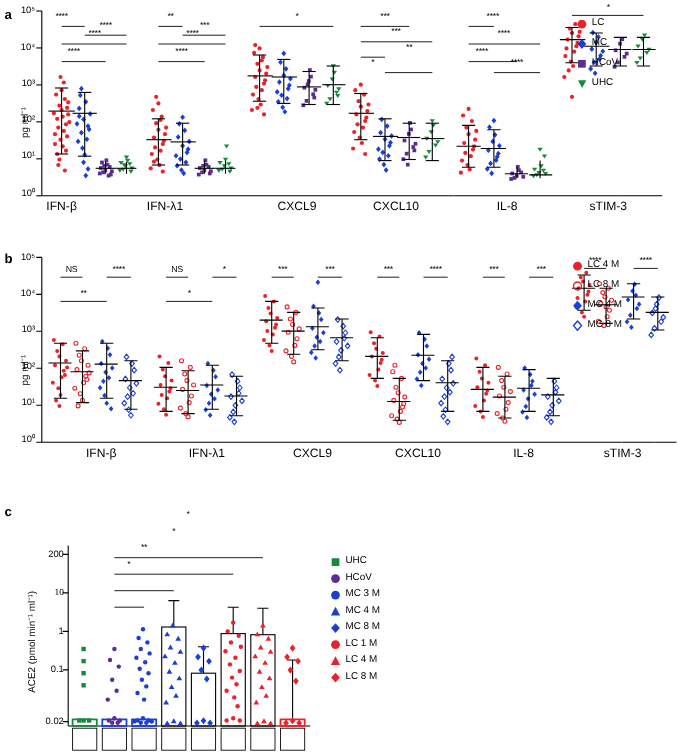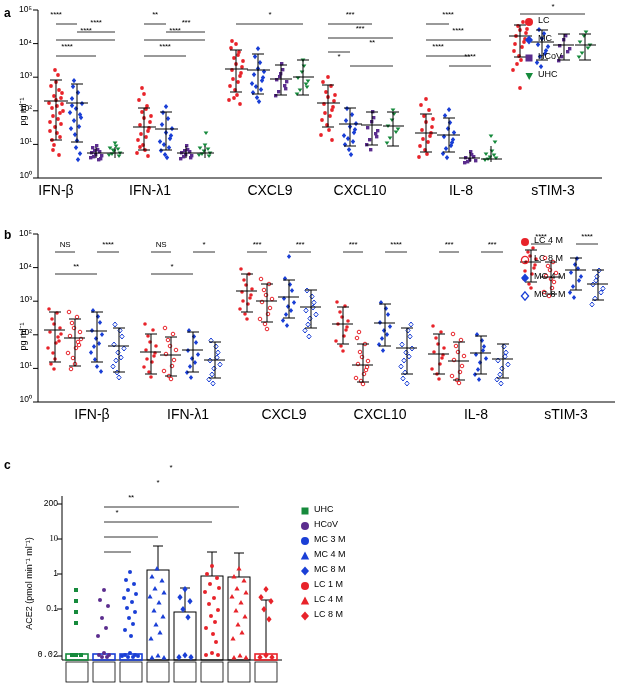--- a/index.html
+++ b/index.html
@@ -30,21 +30,21 @@
   }
   .tick-label {
     position: absolute;
     font-size: 8.5px;
     color: #000;
     text-align: right;
     white-space: nowrap;
   }
   .cat-label {
     position: absolute;
-    font-size: 14px;
+    font-size: 11px;
     color: #000;
     text-align: center;
     white-space: nowrap;
   }
   .sig-label {
     position: absolute;
     font-size: 8px;
     color: #000;
     text-align: center;
     white-space: nowrap;
@@ -1202,21 +1202,21 @@
   </div>
 
   <div class="panel-letter" style="left:4px; top:458px;">c</div>
 
   <div class="axis-label-y" style="left:-62px; top:577px; width:180px; text-align:center; transform:rotate(-90deg);">ACE2 (pmol min⁻¹ ml⁻¹)</div>
 
   <div class="tick-label" style="left:28px; top:498px; width:30px;">200</div>
   <div class="tick-label" style="left:28px; top:533px; width:30px;font-family:Liberation Serif, serif;">10</div>
   <div class="tick-label" style="left:28px; top:568px; width:30px;">1</div>
   <div class="tick-label" style="left:28px; top:603px; width:30px;">0.1</div>
-  <div class="tick-label" style="left:28px; top:650px; width:30px;font-family:Liberation Mono, monospace;">0.02</div>
+  <div class="tick-label" style="left:28px; top:650px; width:30px;">0.02</div>
 
   <svg class="panel" style="left:0px; top:460px;" width="320" height="225">
 
     <line class="axisline" x1="62" y1="36" x2="62" y2="200"></line>
     <line class="axisline" x1="62" y1="200" x2="282" y2="200"></line>
     <line class="axisline" x1="57" y1="44" x2="62" y2="44"></line>
     <line class="axisline" x1="57" y1="79" x2="62" y2="79"></line>
     <line class="axisline" x1="57" y1="114" x2="62" y2="114"></line>
     <line class="axisline" x1="57" y1="149" x2="62" y2="149"></line>
     <line class="axisline" x1="57" y1="196" x2="62" y2="196"></line>

